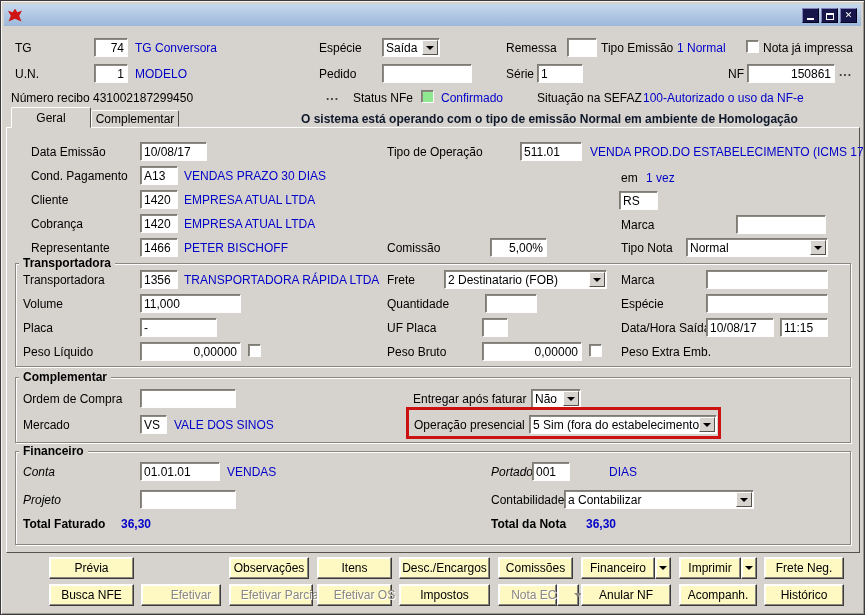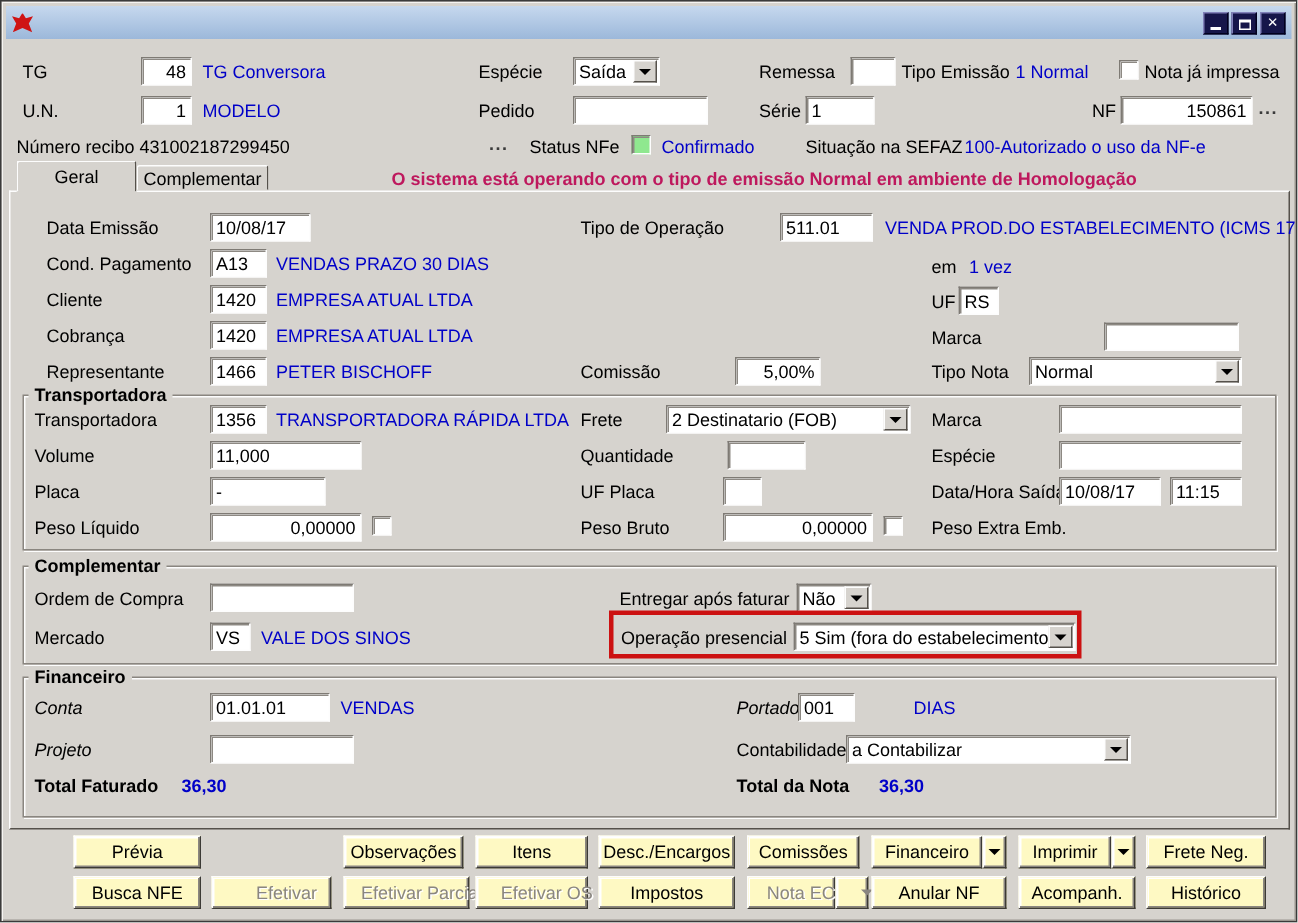--- a/index.html
+++ b/index.html
@@ -56,21 +56,21 @@
   .tab { position:absolute; background:#d6d3ce; border:1px solid;
          border-color:#fdfdfd #55514b #d6d3ce #fdfdfd; border-top-left-radius:2px; border-top-right-radius:2px;
          display:flex; align-items:center; justify-content:center; cursor:default; }
   .tab.active { z-index:3; }
   .panel { position:absolute; border:1px solid; border-color:#fdfdfd #55514b #55514b #fdfdfd; background:#d6d3ce; }
 
   
   .group { position:absolute; border:1px solid #8a8680; box-shadow: inset 1px 1px 0 #fdfdfd, 1px 1px 0 #fdfdfd; }
   .legend { position:absolute; background:#d6d3ce; padding:0 4px; font-weight:bold; white-space:nowrap; z-index:2; }
 
-  .notice { position:absolute; color:#be185d; font-weight:bold; white-space:nowrap; }
+  .notice { position:absolute; color:#0f172a; font-weight:bold; white-space:nowrap;margin-left:40px; }
   .red-box { position:absolute; border:3px solid #cc1111; z-index:4; }
 
   
   .btn { position:absolute; height:22px; background:#fef9c3; border:1px solid;
          border-color:#fdfdfd #3c3a36 #3c3a36 #fdfdfd; box-shadow: inset -1px -1px 0 #8a8680, inset 1px 1px 0 #fff;
          display:flex; align-items:center; justify-content:center; white-space:nowrap; cursor:default; font-size:12px; }
   .btn.dis { color:#8a8680; text-shadow:1px 1px 0 #fff;padding-left:20px; }
 </style>
 </head>
 <body>
@@ -84,21 +84,21 @@
           <span class="min-glyph"></span>
         </span>
       <span class="wbtn">
           <span class="max-glyph"></span>
         </span>
       <span class="wbtn center">✕</span>
     </span>
   </div>
 
   <span class="lbl" style="left:14px;top:40px">TG</span>
-  <div class="fld r" style="left:93px;top:37px;width:34px">48</div>
+  <div class="fld r" style="left:93px;top:37px;width:34px">74</div>
   <span class="lbl blue" style="left:134px;top:40px">TG Conversora</span>
   <span class="lbl" style="left:318px;top:40px">Espécie</span>
   <div class="combo" style="left:381px;top:37px;width:58px">
     <span>Saída</span>
     <span class="combo-btn">
         <span class="tri"></span>
       </span>
   </div>
   <span class="lbl" style="left:505px;top:40px">Remessa</span>
   <div class="fld" style="left:566px;top:37px;width:30px"></div>
@@ -141,21 +141,21 @@
   <span class="lbl" style="left:30px;top:168px">Cond. Pagamento</span>
   <div class="fld" style="left:139px;top:165px;width:38px">A13</div>
   <span class="lbl blue" style="left:183px;top:168px">VENDAS PRAZO 30 DIAS</span>
   <span class="lbl" style="left:620px;top:170px">em</span>
   <span class="lbl blue" style="left:645px;top:170px">1 vez</span>
 
   <span class="lbl" style="left:30px;top:192px">Cliente</span>
   <div class="fld" style="left:139px;top:189px;width:38px">1420</div>
   <span class="lbl blue" style="left:183px;top:192px">EMPRESA ATUAL LTDA</span>
   <span class="lbl" style="left:620px;top:193px">UF</span>
-  <div class="fld" style="left:638px;top:190px;width:27px">RS</div>
+  <div class="fld" style="left:618px;top:190px;width:39px">RS</div>
 
   <span class="lbl" style="left:30px;top:216px">Cobrança</span>
   <div class="fld" style="left:139px;top:213px;width:38px">1420</div>
   <span class="lbl blue" style="left:183px;top:216px">EMPRESA ATUAL LTDA</span>
   <span class="lbl" style="left:620px;top:217px">Marca</span>
   <div class="fld" style="left:735px;top:214px;width:90px"></div>
 
   <span class="lbl" style="left:30px;top:240px">Representante</span>
   <div class="fld" style="left:139px;top:237px;width:38px">1466</div>
   <span class="lbl blue" style="left:183px;top:240px">PETER BISCHOFF</span>

